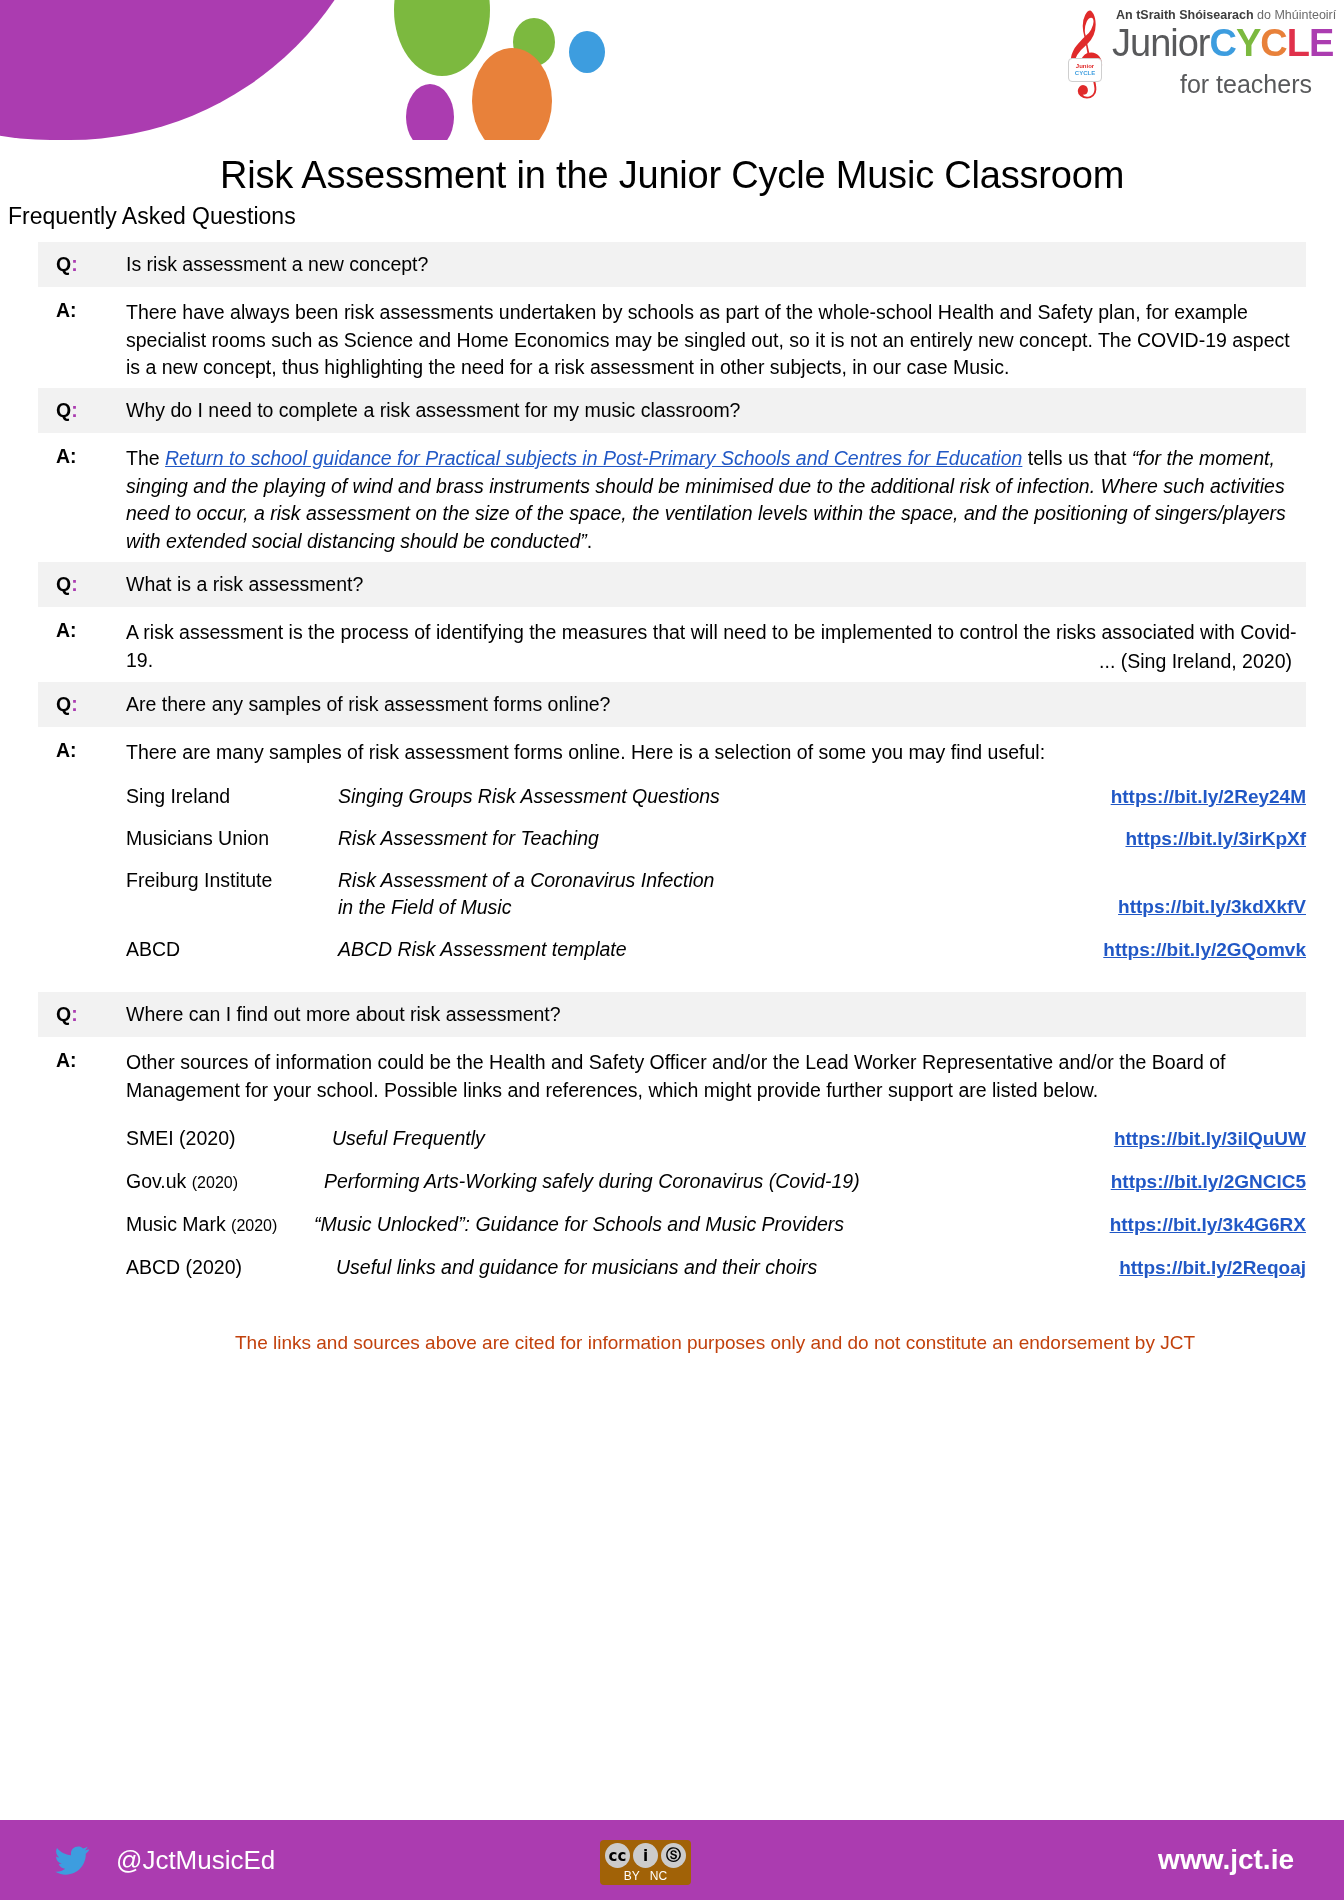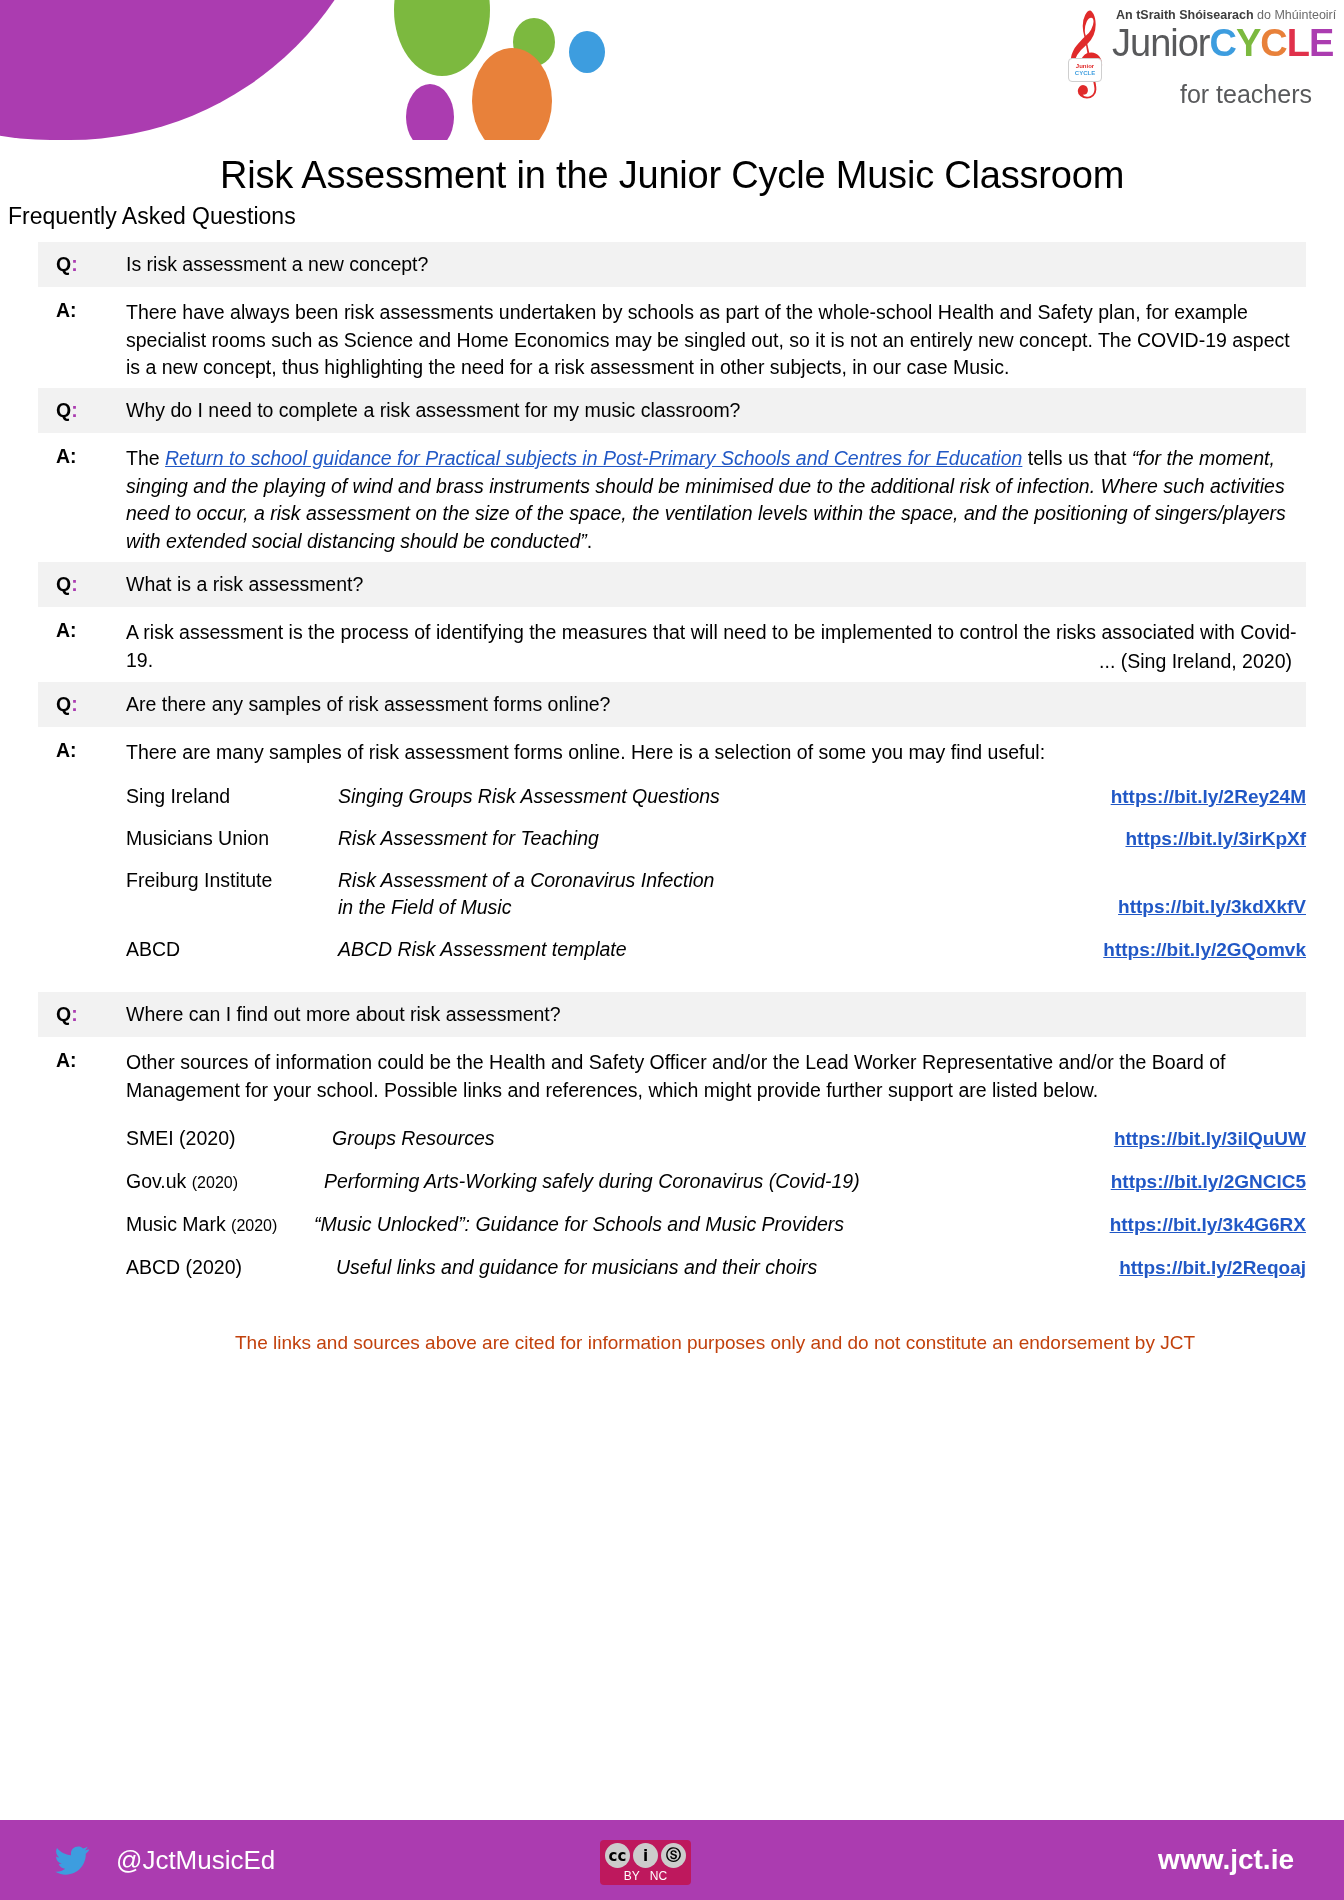--- a/index.html
+++ b/index.html
@@ -40,21 +40,21 @@
   }
   .logo-tag .light { font-weight:400; color:#6b6b6b; }
   .logo-main {
     position:absolute; left:58px; top:20px;
     font-size:38px; font-weight:700; line-height:1;
     letter-spacing:-1px; white-space:nowrap;
   }
   .logo-main .j { color:#58595b; font-weight:400; }
   .c1{color:#3d9ddf;} .c2{color:#7cb93f;} .c3{color:#e8813a;} .c4{color:#e0314b;} .c5{color:#ab3cb0;}
   .logo-sub {
-    position:absolute; right:2px; top:76px;
+    position:absolute; right:2px; top:66px;
     font-size:25px; color:#58595b; white-space:nowrap;
   }
   .logo-badge {
     position:absolute; left:14px; top:54px;
     width:34px; height:24px; border-radius:4px;
     background:#fff; border:1px solid #cfcfcf;
     font-size:6px; line-height:1.1; text-align:center; padding-top:4px;
   }
   .logo-badge b { color:#e02a2a; display:block; font-size:6px; }
   .logo-badge i { font-style:normal; color:#3d9ddf; font-size:6px; font-weight:700;}
@@ -112,21 +112,21 @@
   .footer {
     position:absolute; left:0; bottom:0;
     width:1344px; height:80px; background:#ab3cb0;
     display:flex; align-items:center; color:#fff;
   }
   .footer-left { display:flex; align-items:center; margin-left:50px; }
   .tw-bird { width:44px; height:36px; }
   .tw-handle { font-size:26px; margin-left:22px; }
   .footer-cc { position:absolute; left:600px; top:20px; }
   .cc-box {
-    background:#be185d; padding:3px 5px 2px 5px; border-radius:4px;
+    background:#a16207; padding:3px 5px 2px 5px; border-radius:4px;
     display:flex; flex-direction:column; align-items:center;
   }
   .cc-icons { display:flex; gap:3px; }
   .cc-circ {
     width:25px; height:25px; border-radius:50%;
     background:#ccc; color:#000; font-size:15px; font-weight:700;
     display:flex; align-items:center; justify-content:center;
     font-family:"DejaVu Sans", sans-serif;
   }
   .cc-labels { display:flex; gap:10px; color:#fff; font-size:12px; margin-top:1px; }
@@ -236,21 +236,21 @@
     <div class="q-text">Where can I find out more about risk assessment?</div>
   </div>
   <div class="a-row">
     <div class="a-label"><span>A</span><span>:</span></div>
     <div class="a-body" style="max-width:1200px;">
       <span>Other sources of information could be the Health and Safety Officer and/or the Lead Worker Representative and/or the Board of Management for your school. Possible links and references, which might provide further support are listed below.</span>
       <table class="res-table2">
         <tbody>
         <tr>
           <td class="r2-org"><span>SMEI</span> <span>(2020)</span></td>
-          <td class="r2-title" style="padding-left:18px;">Groups Resources</td>
+          <td class="r2-title" style="padding-left:18px;">Useful Frequently</td>
           <td class="r2-url"><a class="urlink" href="#">https://bit.ly/3ilQuUW</a></td>
         </tr>
         <tr>
           <td class="r2-org"><span>Gov.uk</span> <span class="yr">(2020)</span></td>
           <td class="r2-title" style="padding-left:10px;">Performing Arts-Working safely during Coronavirus (Covid-19)</td>
           <td class="r2-url"><a class="urlink" href="#">https://bit.ly/2GNClC5</a></td>
         </tr>
         <tr>
           <td class="r2-org"><span>Music Mark</span> <span class="yr">(2020)</span></td>
           <td class="r2-title">“Music Unlocked”: Guidance for Schools and Music Providers</td>

